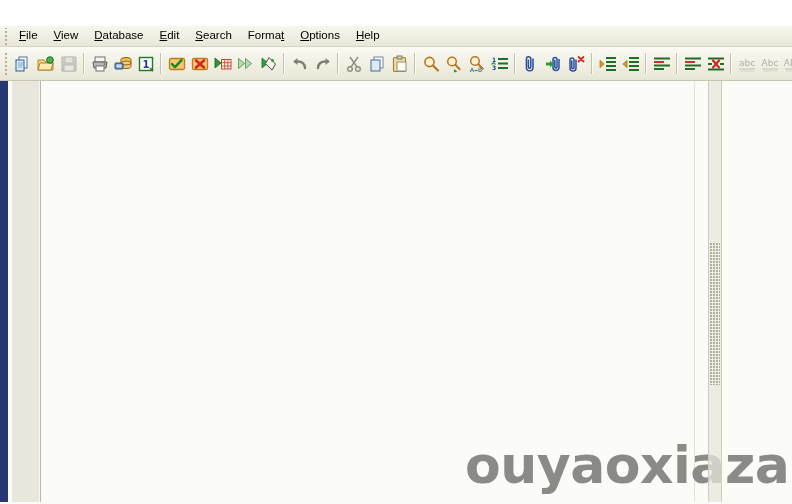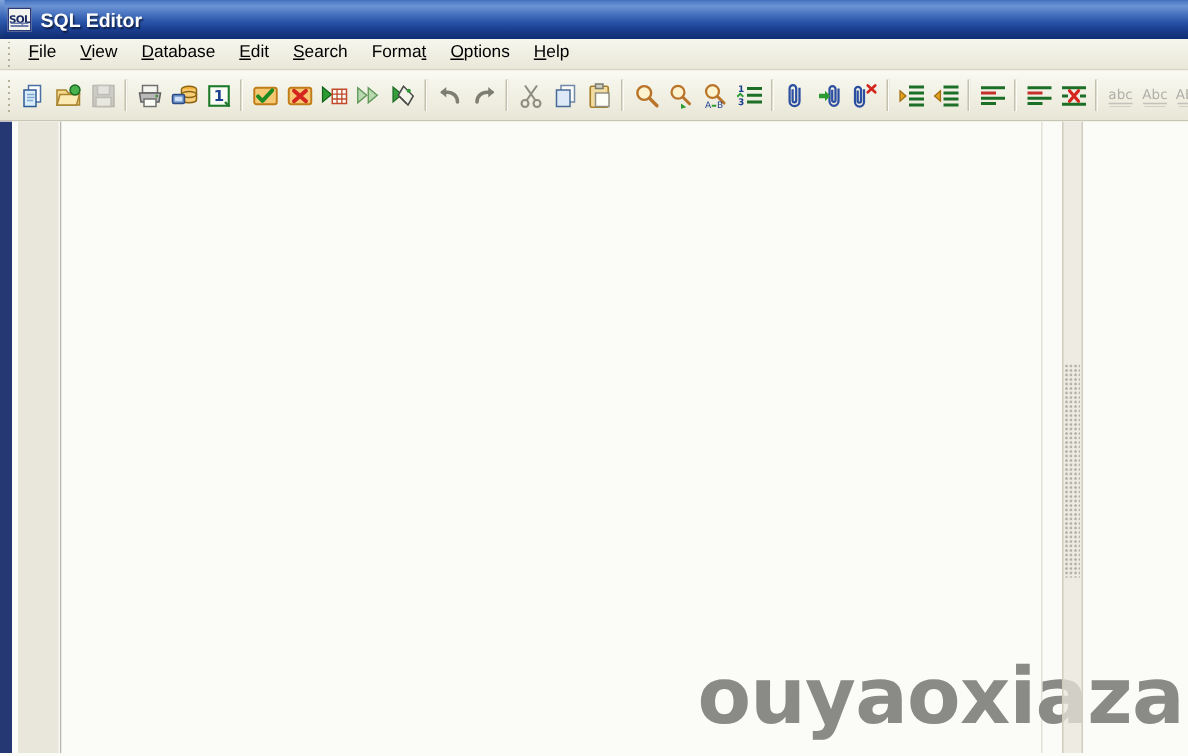--- a/index.html
+++ b/index.html
@@ -261,28 +261,20 @@
     left: 0; bottom: 0;
     width: 792px; height: 2px;
     background: #fbfbf7;
   }
 </style>
 </head>
 <body>
 
 <div class="app-window">
 
-  <div class="titlebar">
-    <div class="titlebar-left-edge"></div>
-    <div class="title-icon">
-      <span class="sql-text">SQL</span>
-      <span class="sql-lines"></span>
-    </div>
-    <div class="title-text">SQL Editor</div>
-  </div>
 
   <div class="menubar">
     <div class="menu-grip"></div>
     <div class="menu-item"><u>F</u>ile</div>
     <div class="menu-item"><u>V</u>iew</div>
     <div class="menu-item"><u>D</u>atabase</div>
     <div class="menu-item"><u>E</u>dit</div>
     <div class="menu-item"><u>S</u>earch</div>
     <div class="menu-item">Forma<u>t</u></div>
     <div class="menu-item"><u>O</u>ptions</div>

